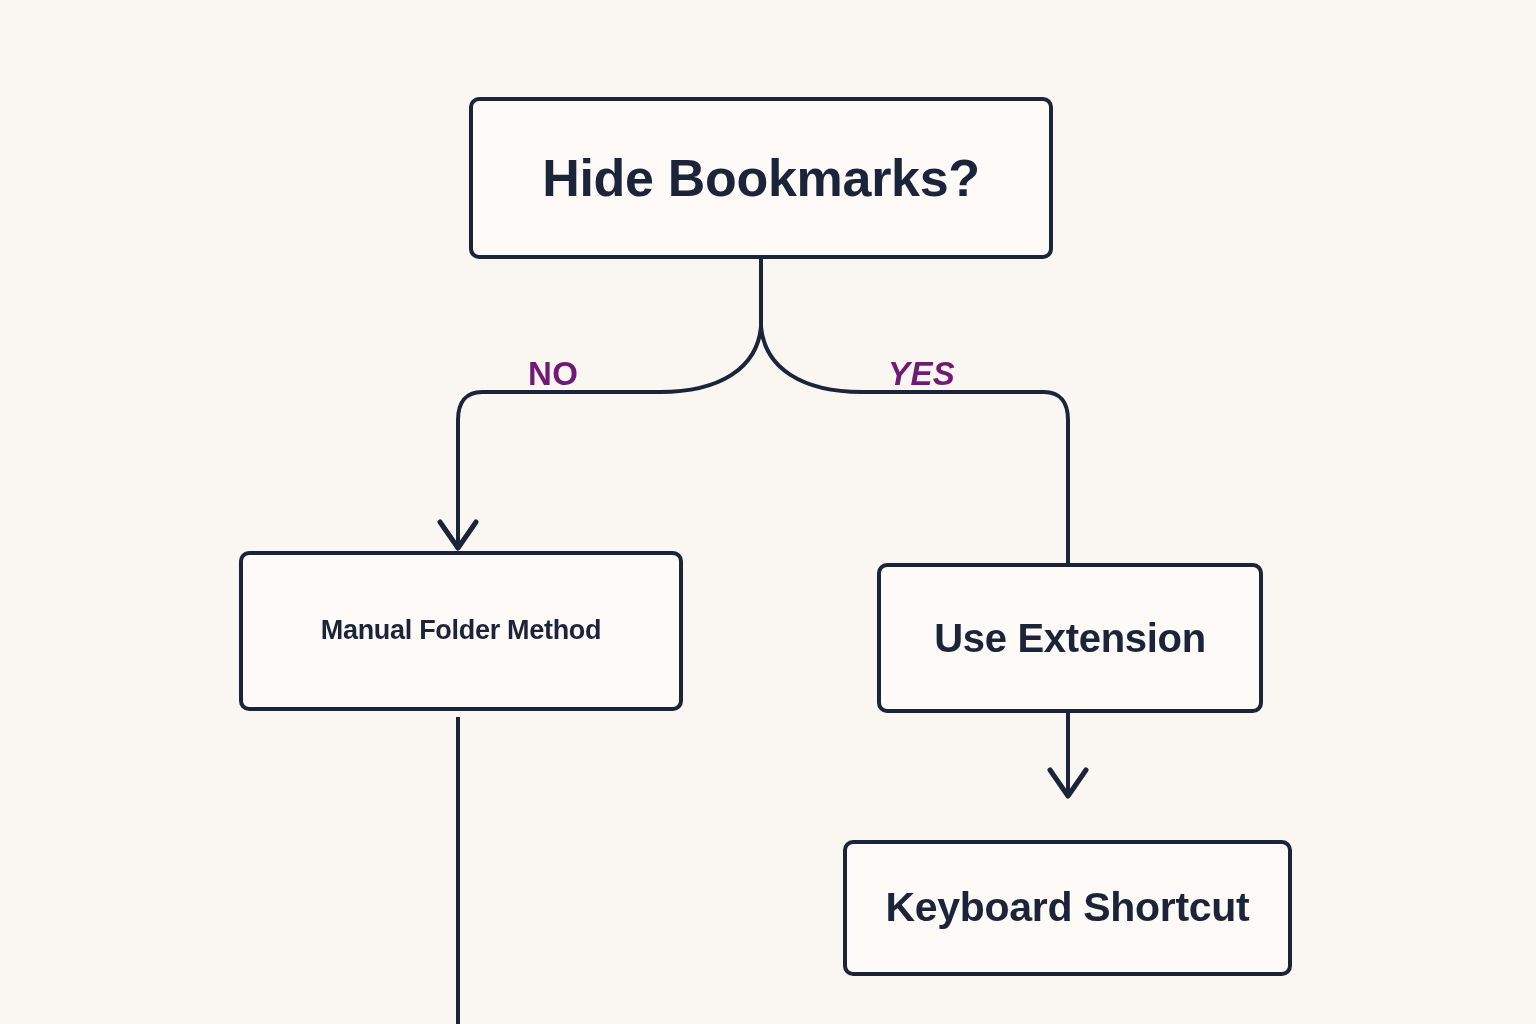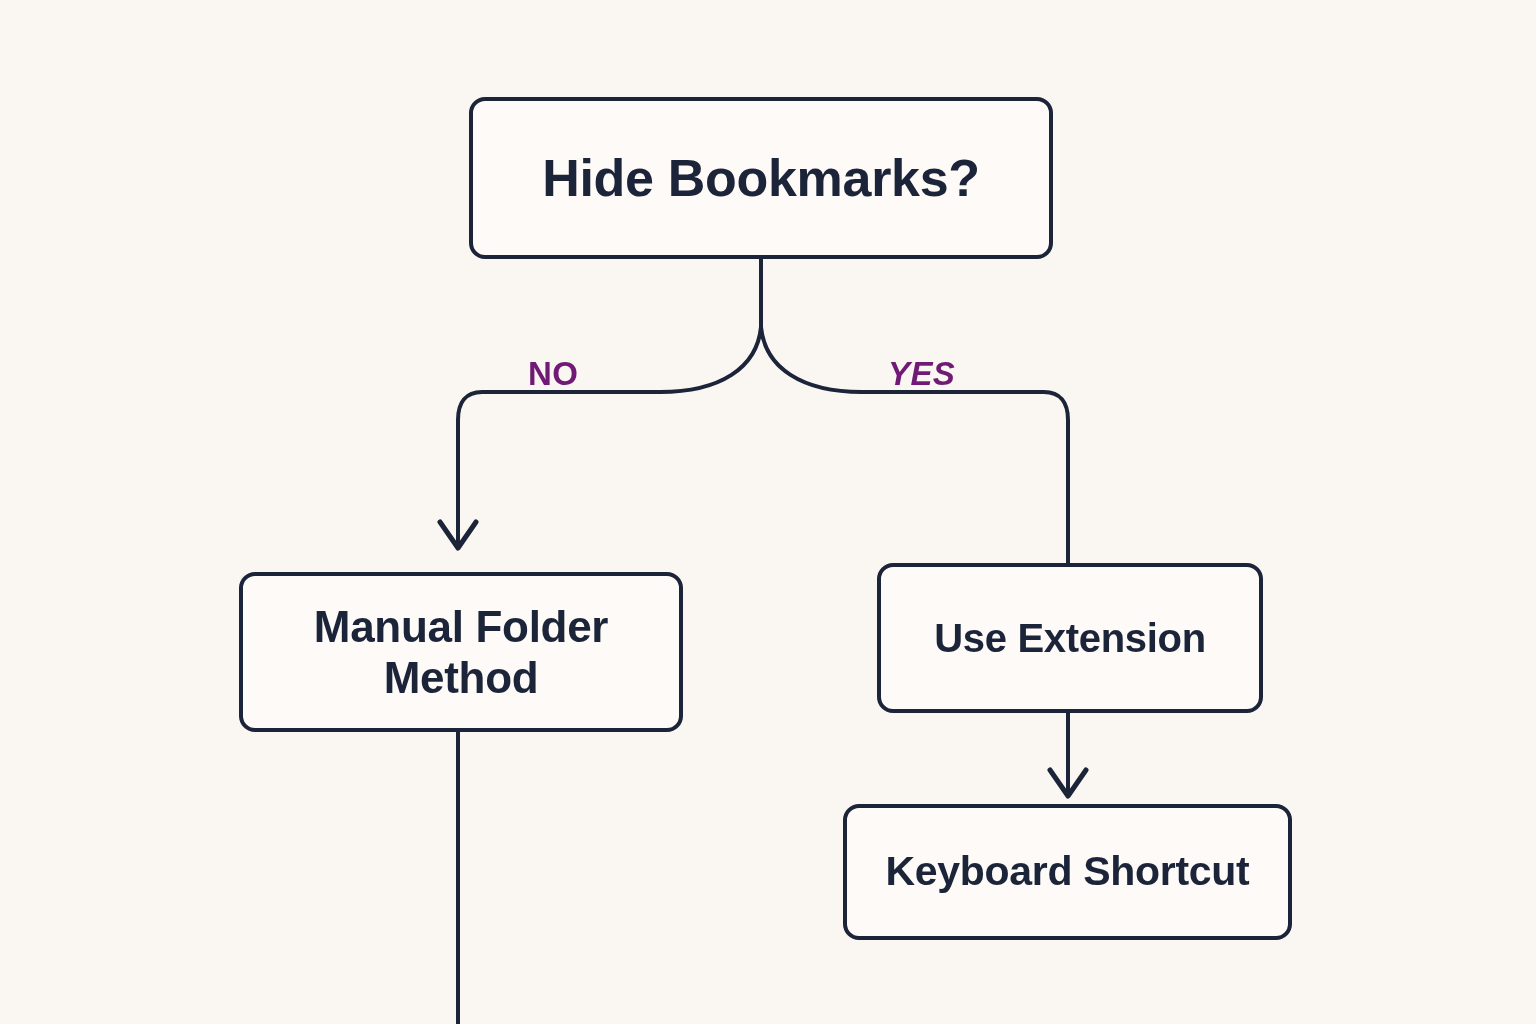--- a/index.html
+++ b/index.html
@@ -24,56 +24,56 @@
     left: 0;
     top: 0;
     width: 1536px;
     height: 1024px;
   }
   .node-box {
     position: absolute;
     box-sizing: border-box;
     background: #fdfaf7;
     border: 4px solid #1b2438;
-    border-radius: 16px;
+    border-radius: 10px;
     display: flex;
     align-items: center;
     justify-content: center;
     text-align: center;
     color: #1b2438;
     font-weight: bold;
     line-height: 1.16;
     letter-spacing: -0.3px;
     z-index: 2;
   }
   #node-decision {
     left: 469px;
     top: 97px;
     width: 584px;
     height: 162px;
     font-size: 52px;
   }
   #node-manual {
     left: 239px;
-    top: 572px;
+    top: 551px;
     width: 444px;
     height: 160px;
-    font-size: 44px;
+    font-size: 27px;
     padding: 0 26px;
   }
   #node-extension {
     left: 877px;
     top: 563px;
     width: 386px;
     height: 150px;
     font-size: 40px;
   }
   #node-shortcut {
     left: 843px;
-    top: 804px;
+    top: 840px;
     width: 449px;
     height: 136px;
     font-size: 41px;
   }
   .edge-label {
     position: absolute;
     color: #701a75;
     font-size: 33px;
     font-weight: bold;
     letter-spacing: 0.4px;

